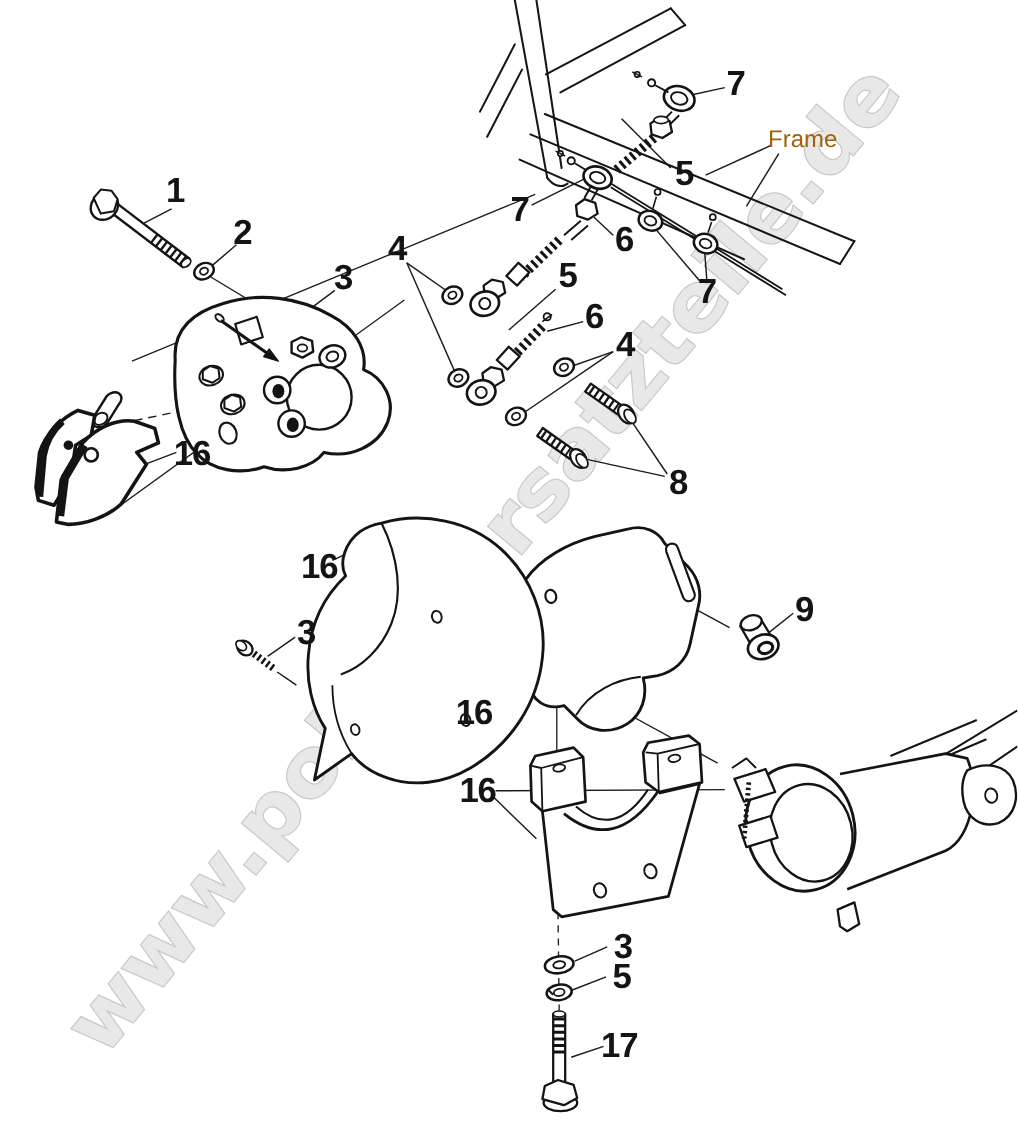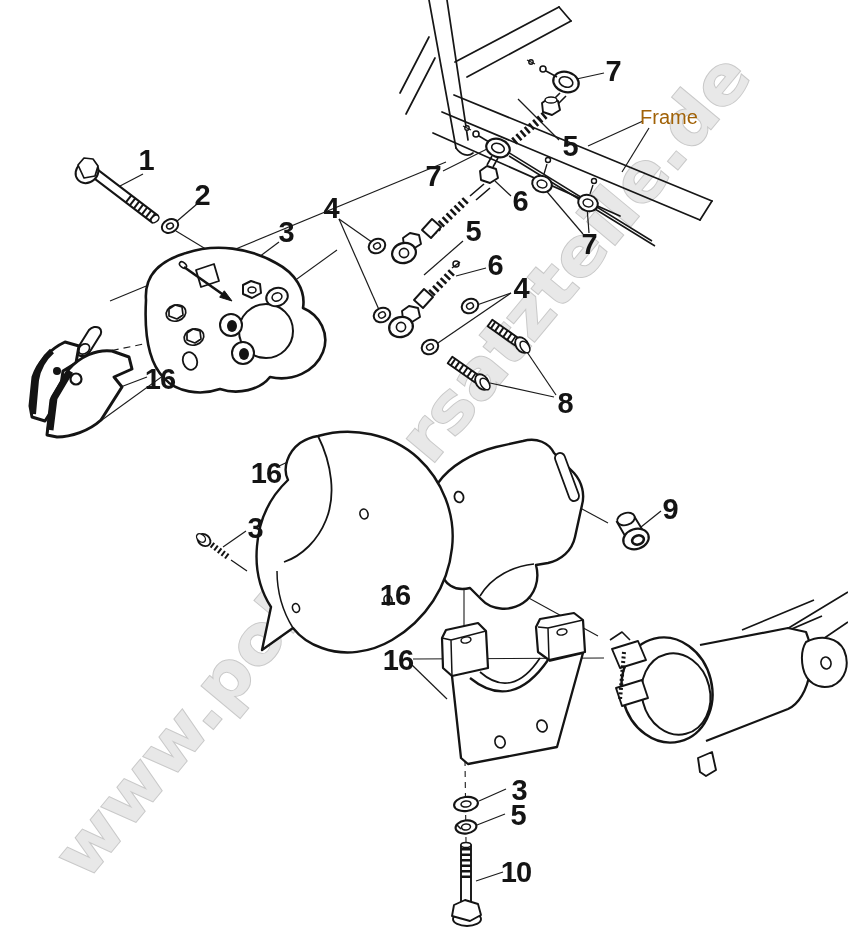--- a/index.html
+++ b/index.html
@@ -295,21 +295,21 @@
   <div class="callout" style="left:473px;top:231px">5</div>
   <div class="callout" style="left:520px;top:201px">6</div>
   <div class="callout" style="left:495px;top:265px">6</div>
   <div class="callout" style="left:613px;top:71px">7</div>
   <div class="callout" style="left:433px;top:176px">7</div>
   <div class="callout" style="left:589px;top:244px">7</div>
   <div class="callout" style="left:565px;top:403px">8</div>
   <div class="callout" style="left:670px;top:509px">9</div>
   <div class="callout" style="left:519px;top:790px">3</div>
   <div class="callout" style="left:518px;top:815px">5</div>
-  <div class="callout" style="left:516px;top:872px">10</div>
+  <div class="callout" style="left:516px;top:872px">17</div>
   <div class="callout" style="left:398px;top:660px">16</div>
   <div class="callout" style="left:395px;top:595px">16</div>
   <div class="callout" style="left:255px;top:528px">3</div>
   <div class="callout" style="left:266px;top:473px">16</div>
   <div class="callout" style="left:160px;top:379px">16</div>
 
   <div class="framelbl" style="left:669px;top:117px">Frame</div>
 
 </div>
 

